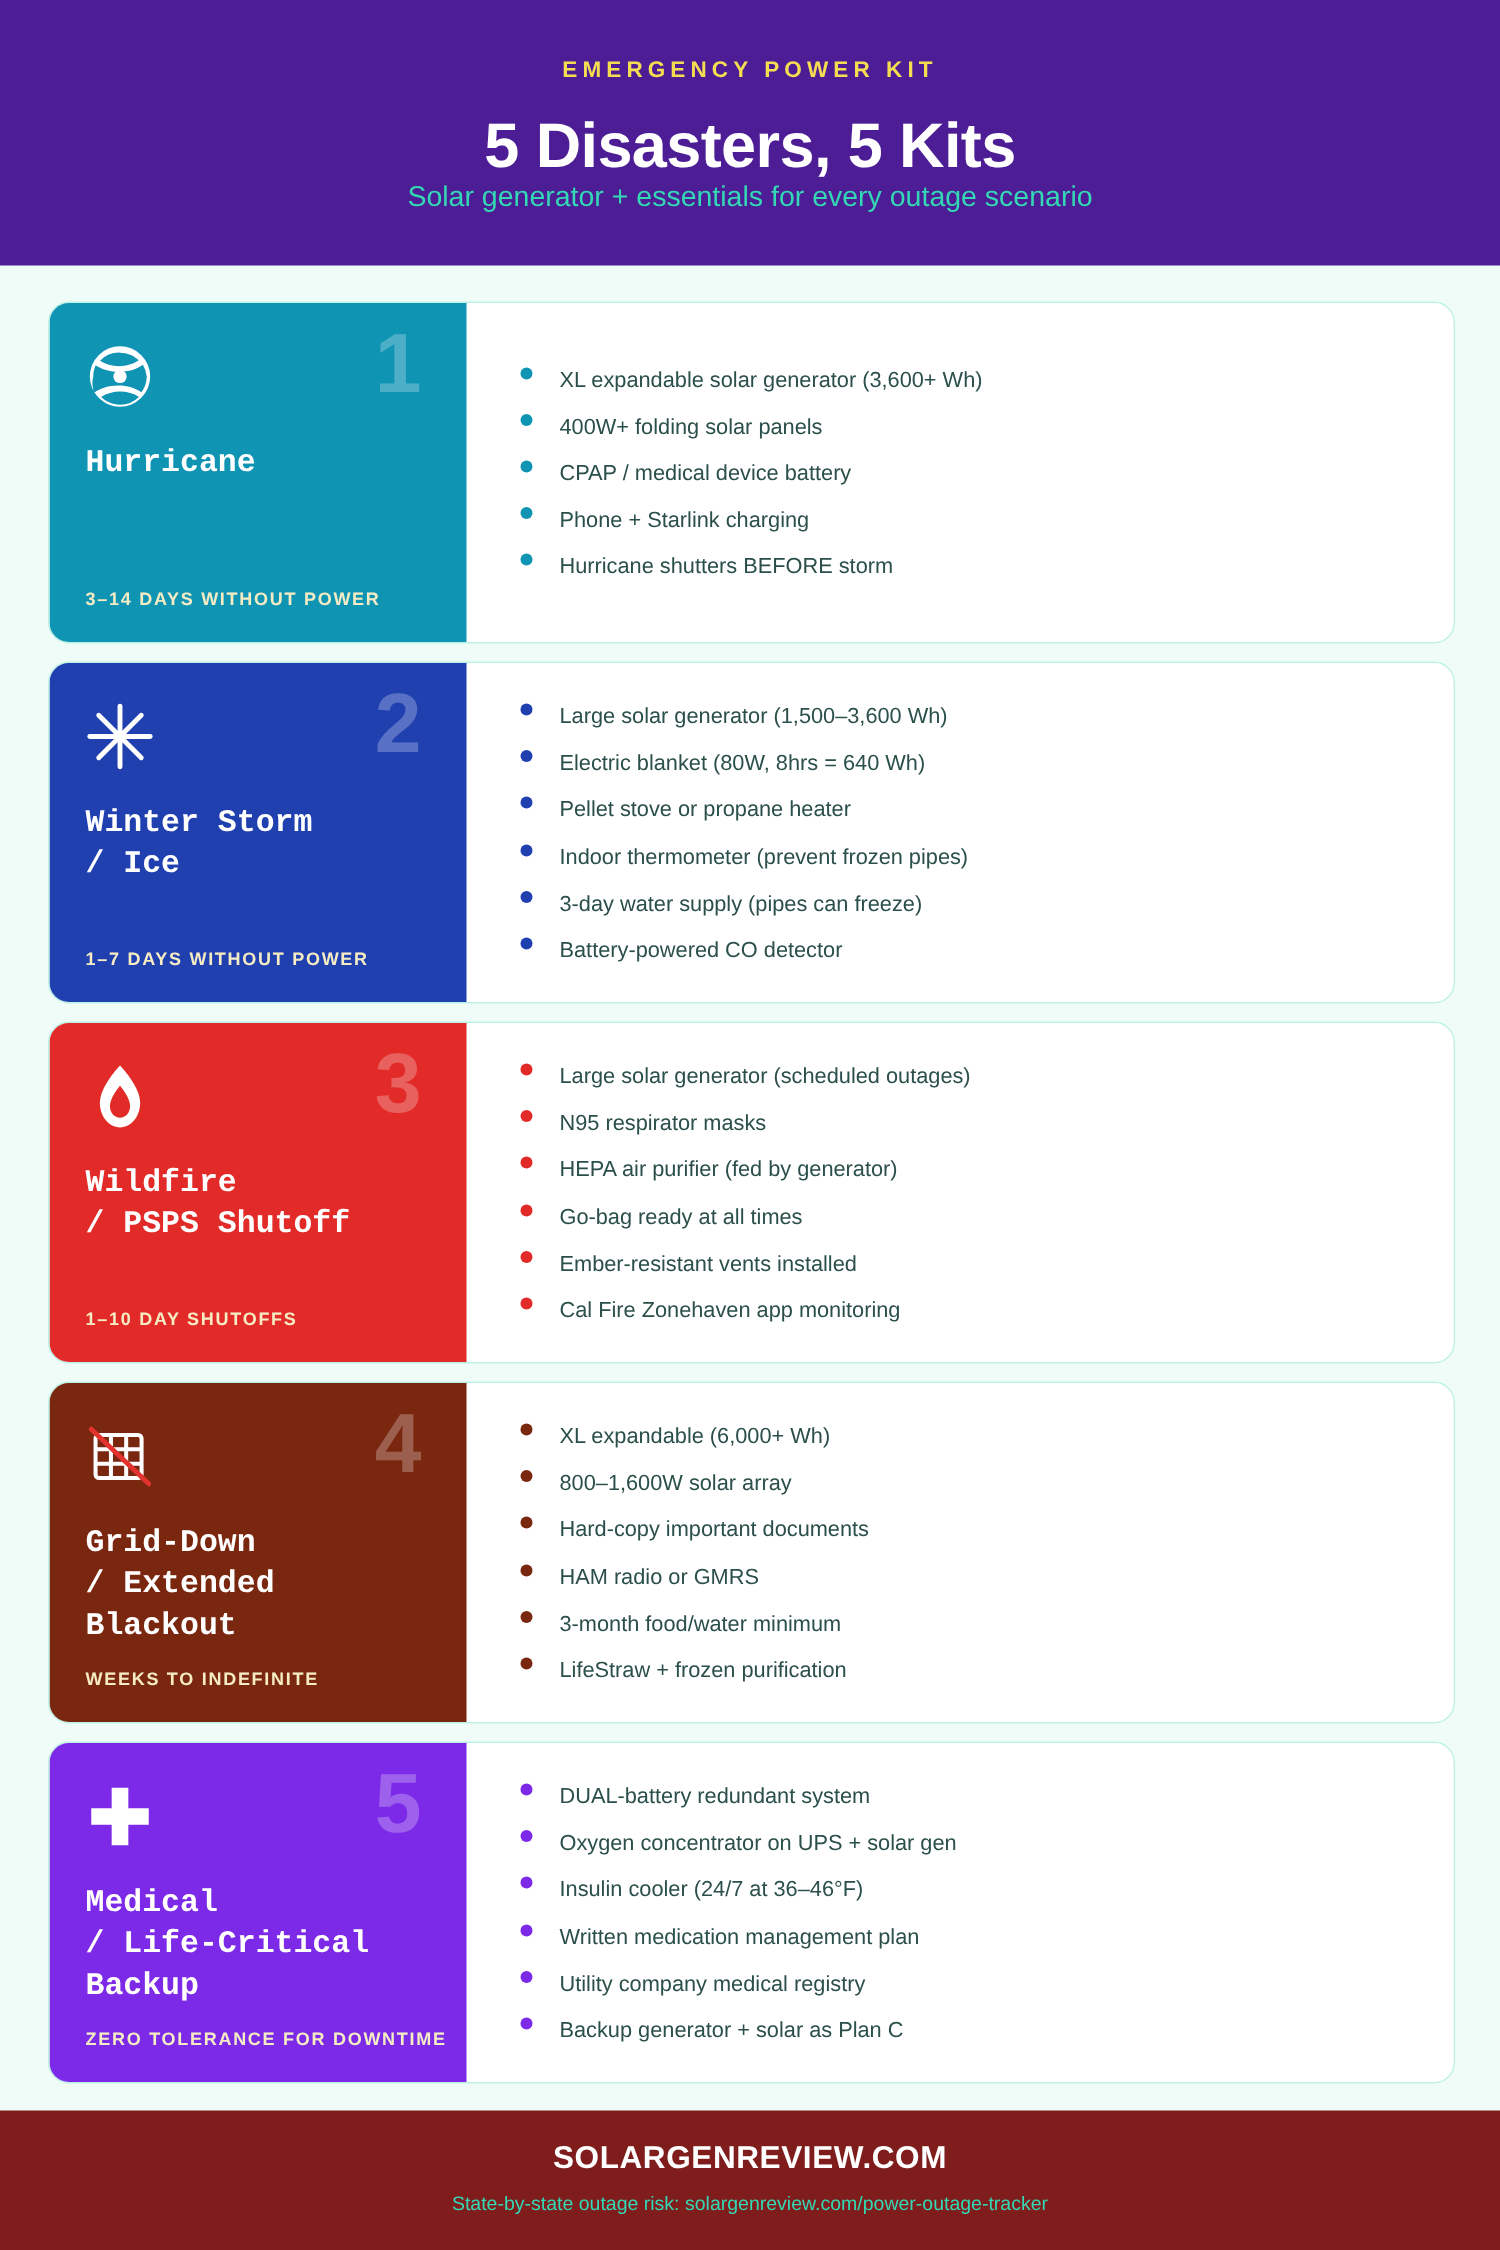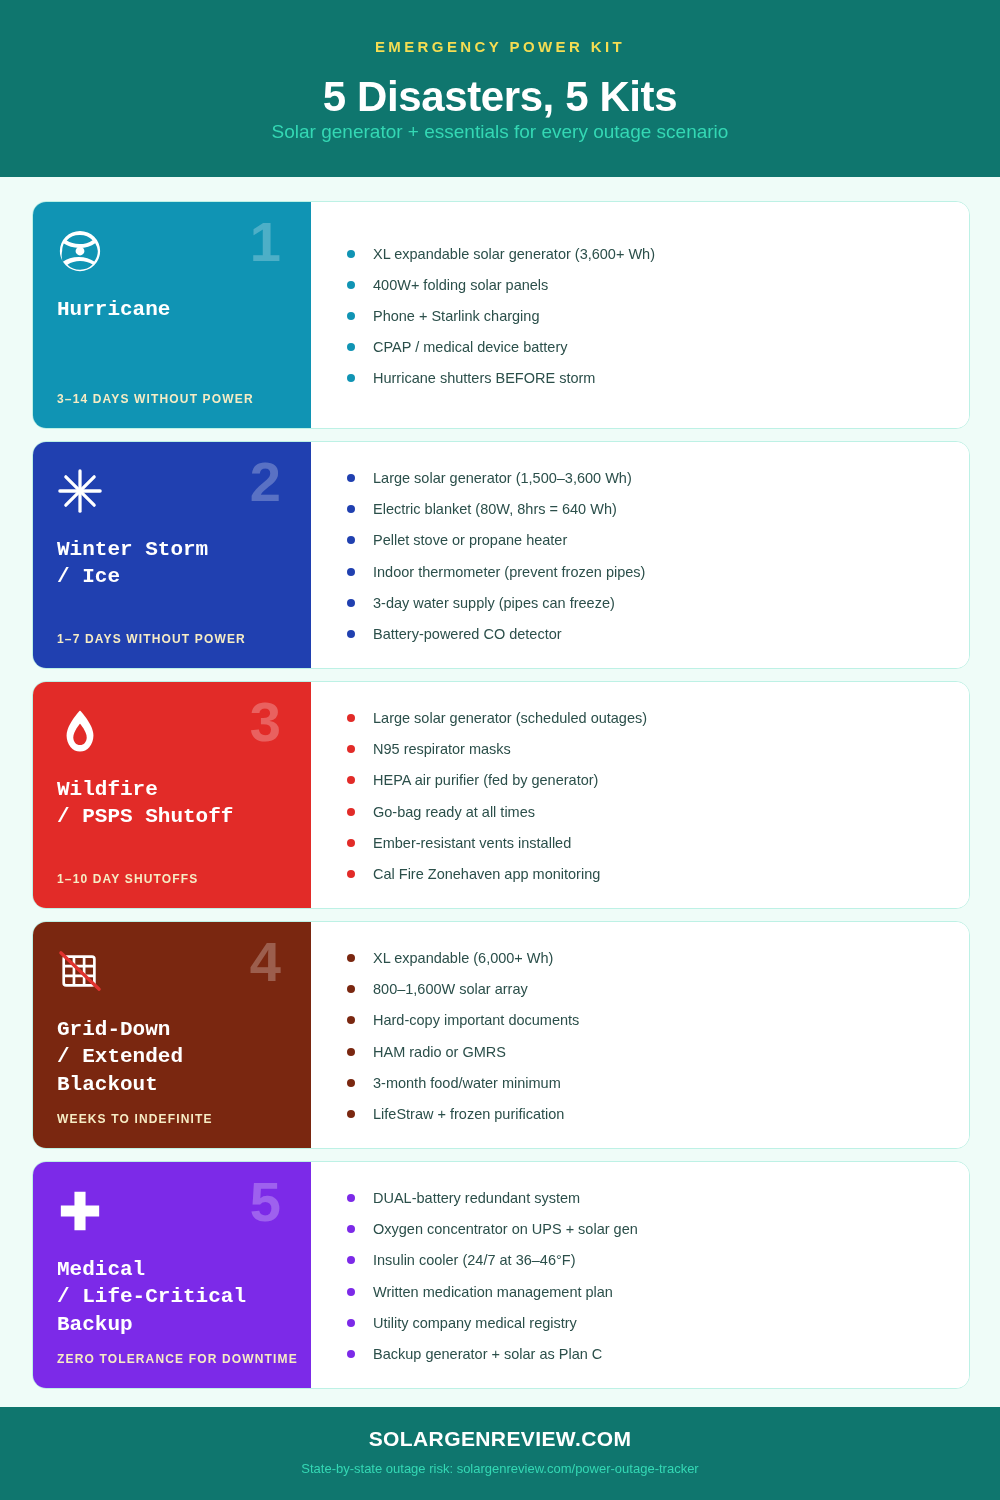--- a/index.html
+++ b/index.html
@@ -19,21 +19,21 @@
     width: 1000px;
     height: 1500px;
     position: relative;
     display: flex;
     flex-direction: column;
     background: #effcf8;
   }
 
   
   .header {
-    background: #0f766e;
+    background: #4c1d95;
     padding: 38px 20px 34px;
     text-align: center;
     flex: 0 0 auto;
   }
   .eyebrow {
     color: #f5dd52;
     font-size: 15px;
     font-weight: bold;
     letter-spacing: 3.4px;
     margin-bottom: 18px;
@@ -122,41 +122,41 @@
     padding: 22px 26px 20px 36px;
     display: flex;
     flex-direction: column;
     justify-content: center;
     gap: 13px;
     min-width: 0;
   }
 
   .bullet-row {
     display: flex;
-    align-items: center;
+    align-items: flex-start;
     gap: 18px;
   }
 
   .bullet-dot {
     width: 8px;
     height: 8px;
     border-radius: 50%;
     flex: 0 0 8px;
   }
 
   .bullet-text {
     color: #2b4f4a;
     font-size: 14.5px;
     line-height: 1.25;
     white-space: nowrap;
   }
 
   
   .footer {
-    background: #0f766e;
+    background: #7f1d1d;
     text-align: center;
     padding: 20px 20px 24px;
     flex: 0 0 auto;
   }
   .footer-brand {
     color: #ffffff;
     font-size: 21px;
     font-weight: bold;
     letter-spacing: 0.4px;
     margin-bottom: 10px;
@@ -192,25 +192,25 @@
           <div class="bullet-row">
             <span class="bullet-dot" style="background: rgb(16, 148, 180);"></span>
             <span class="bullet-text">XL expandable solar generator (3,600+ Wh)</span>
           </div>
           <div class="bullet-row">
             <span class="bullet-dot" style="background: rgb(16, 148, 180);"></span>
             <span class="bullet-text">400W+ folding solar panels</span>
           </div>
           <div class="bullet-row">
             <span class="bullet-dot" style="background: rgb(16, 148, 180);"></span>
+            <span class="bullet-text">CPAP / medical device battery</span>
+          </div>
+          <div class="bullet-row">
+            <span class="bullet-dot" style="background: rgb(16, 148, 180);"></span>
             <span class="bullet-text">Phone + Starlink charging</span>
-          </div>
-          <div class="bullet-row">
-            <span class="bullet-dot" style="background: rgb(16, 148, 180);"></span>
-            <span class="bullet-text">CPAP / medical device battery</span>
           </div>
           <div class="bullet-row">
             <span class="bullet-dot" style="background: rgb(16, 148, 180);"></span>
             <span class="bullet-text">Hurricane shutters BEFORE storm</span>
           </div>
         </div>
       </div>
       <div class="card">
         <div class="card-panel" style="background: rgb(32, 64, 176);">
           <div class="panel-icon"><svg viewBox="0 0 48 48" width="46" height="46">

